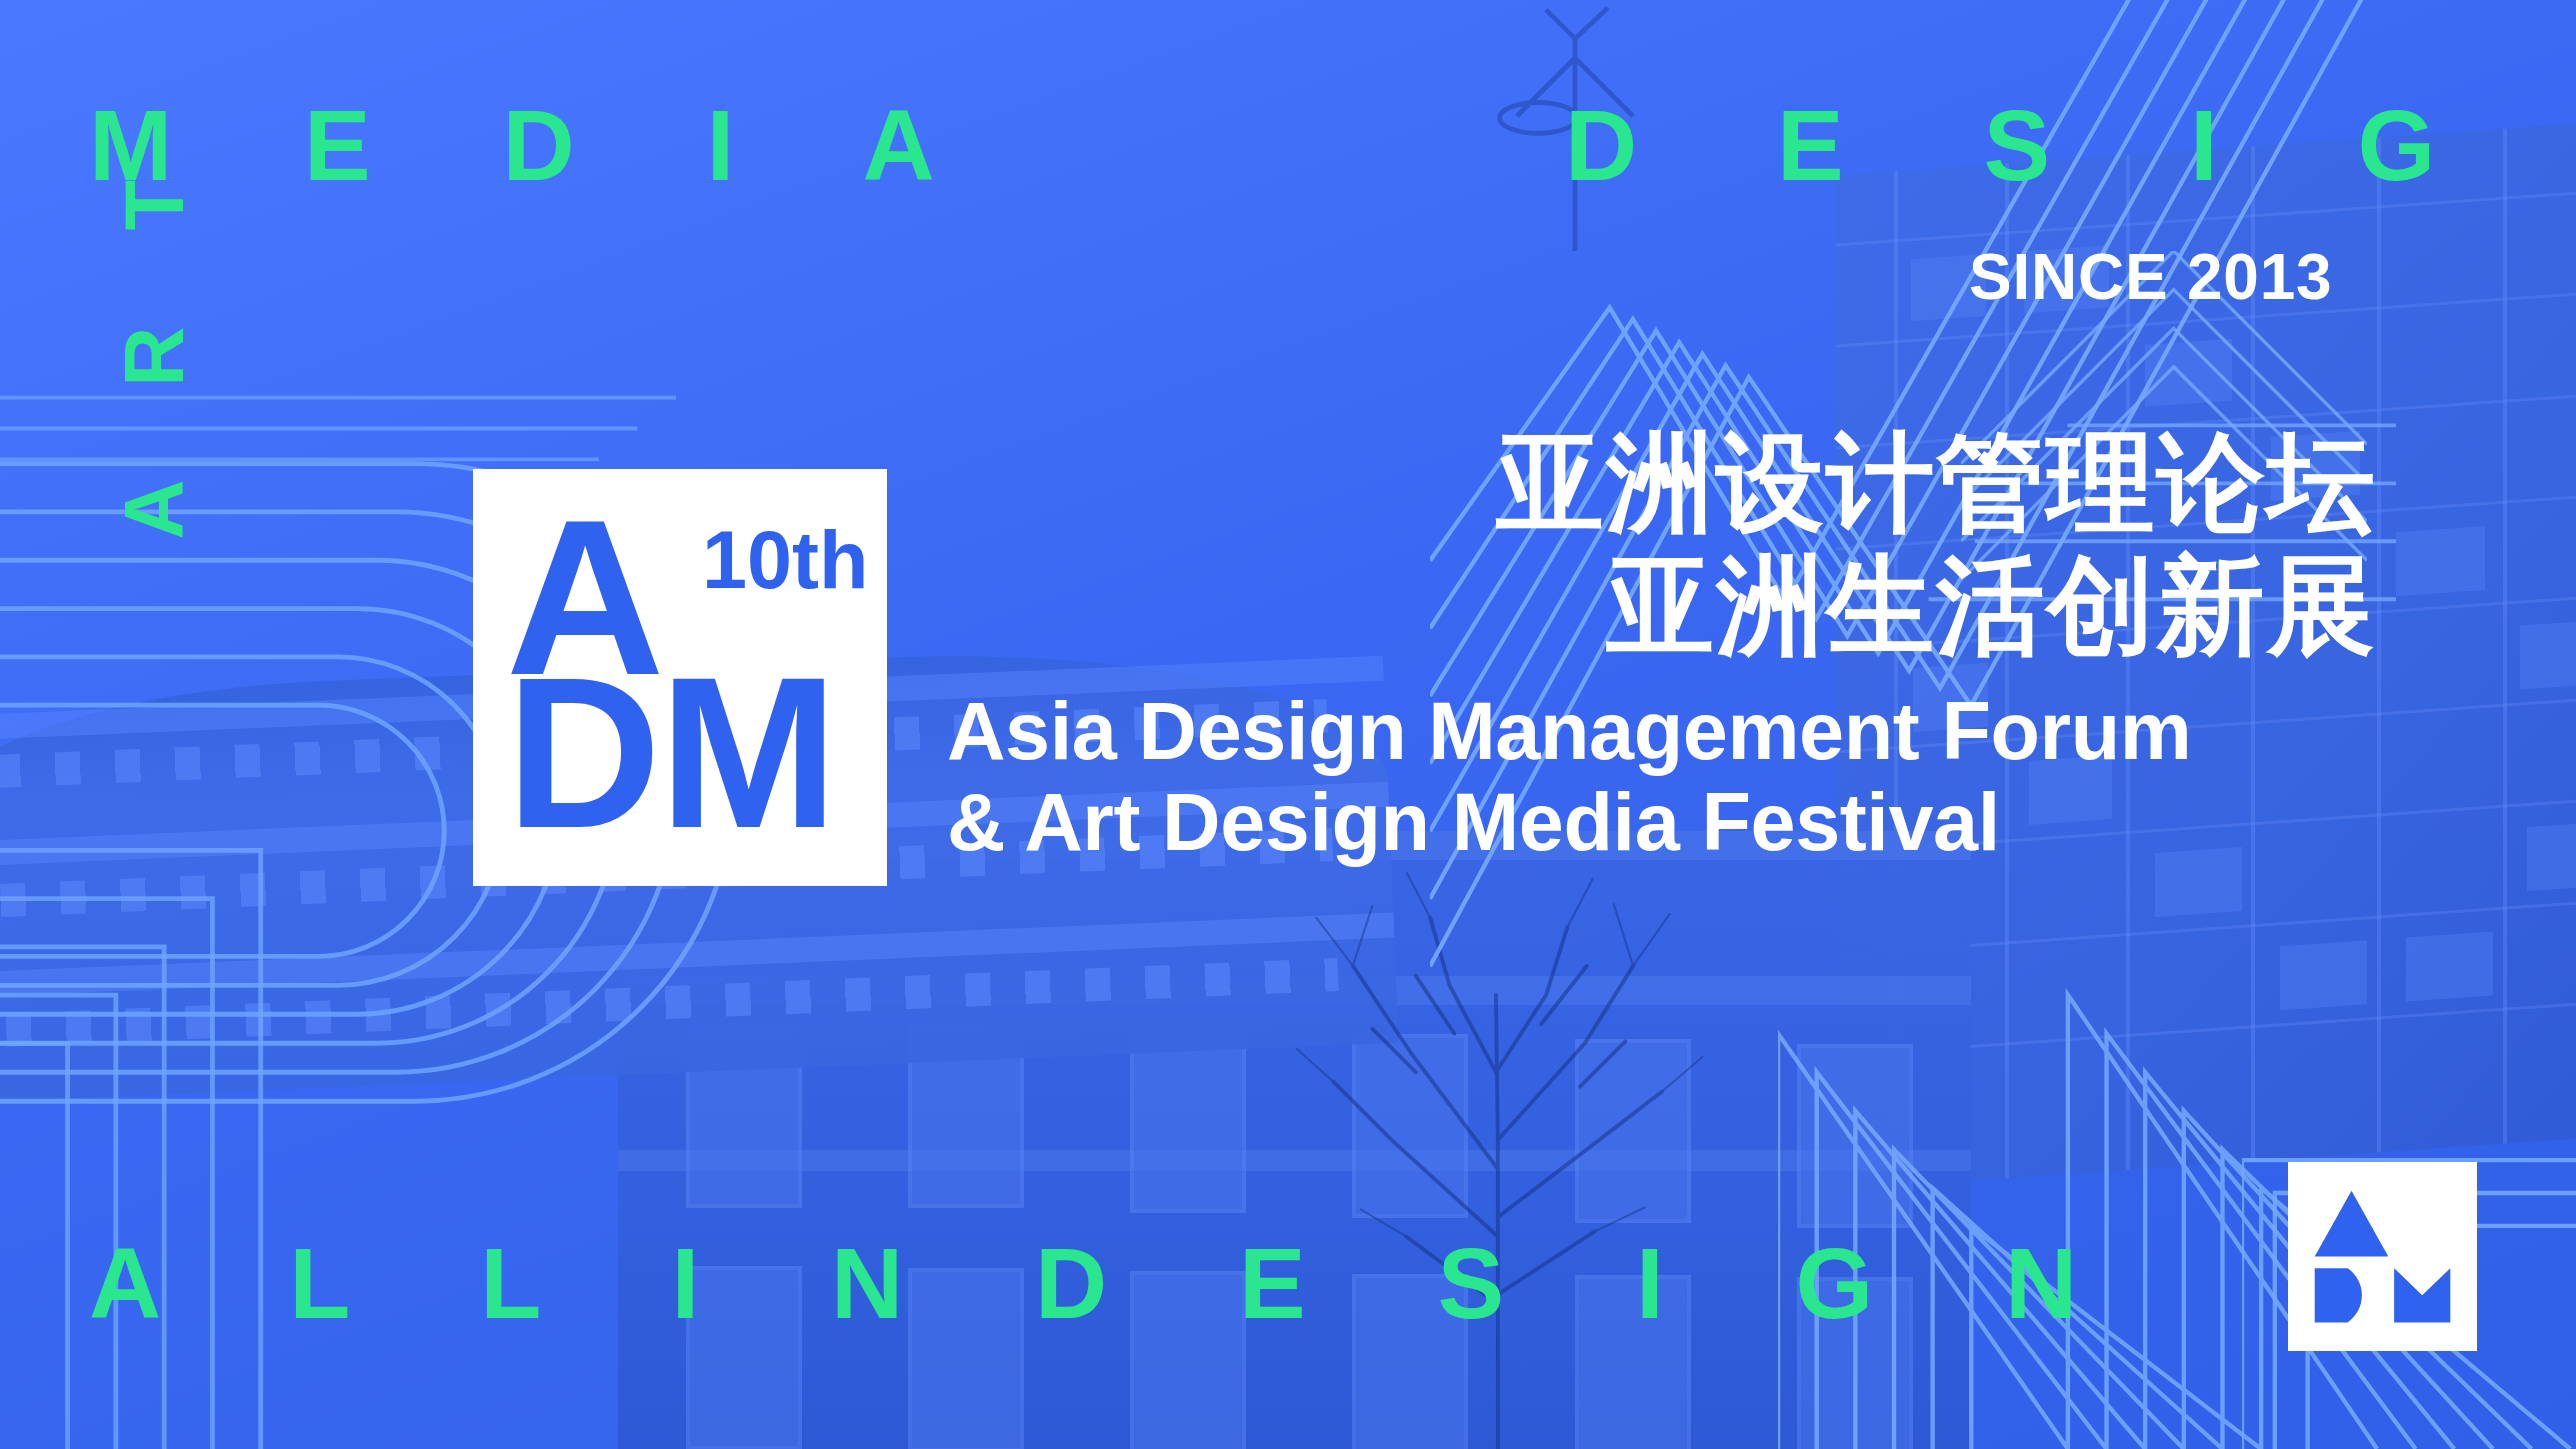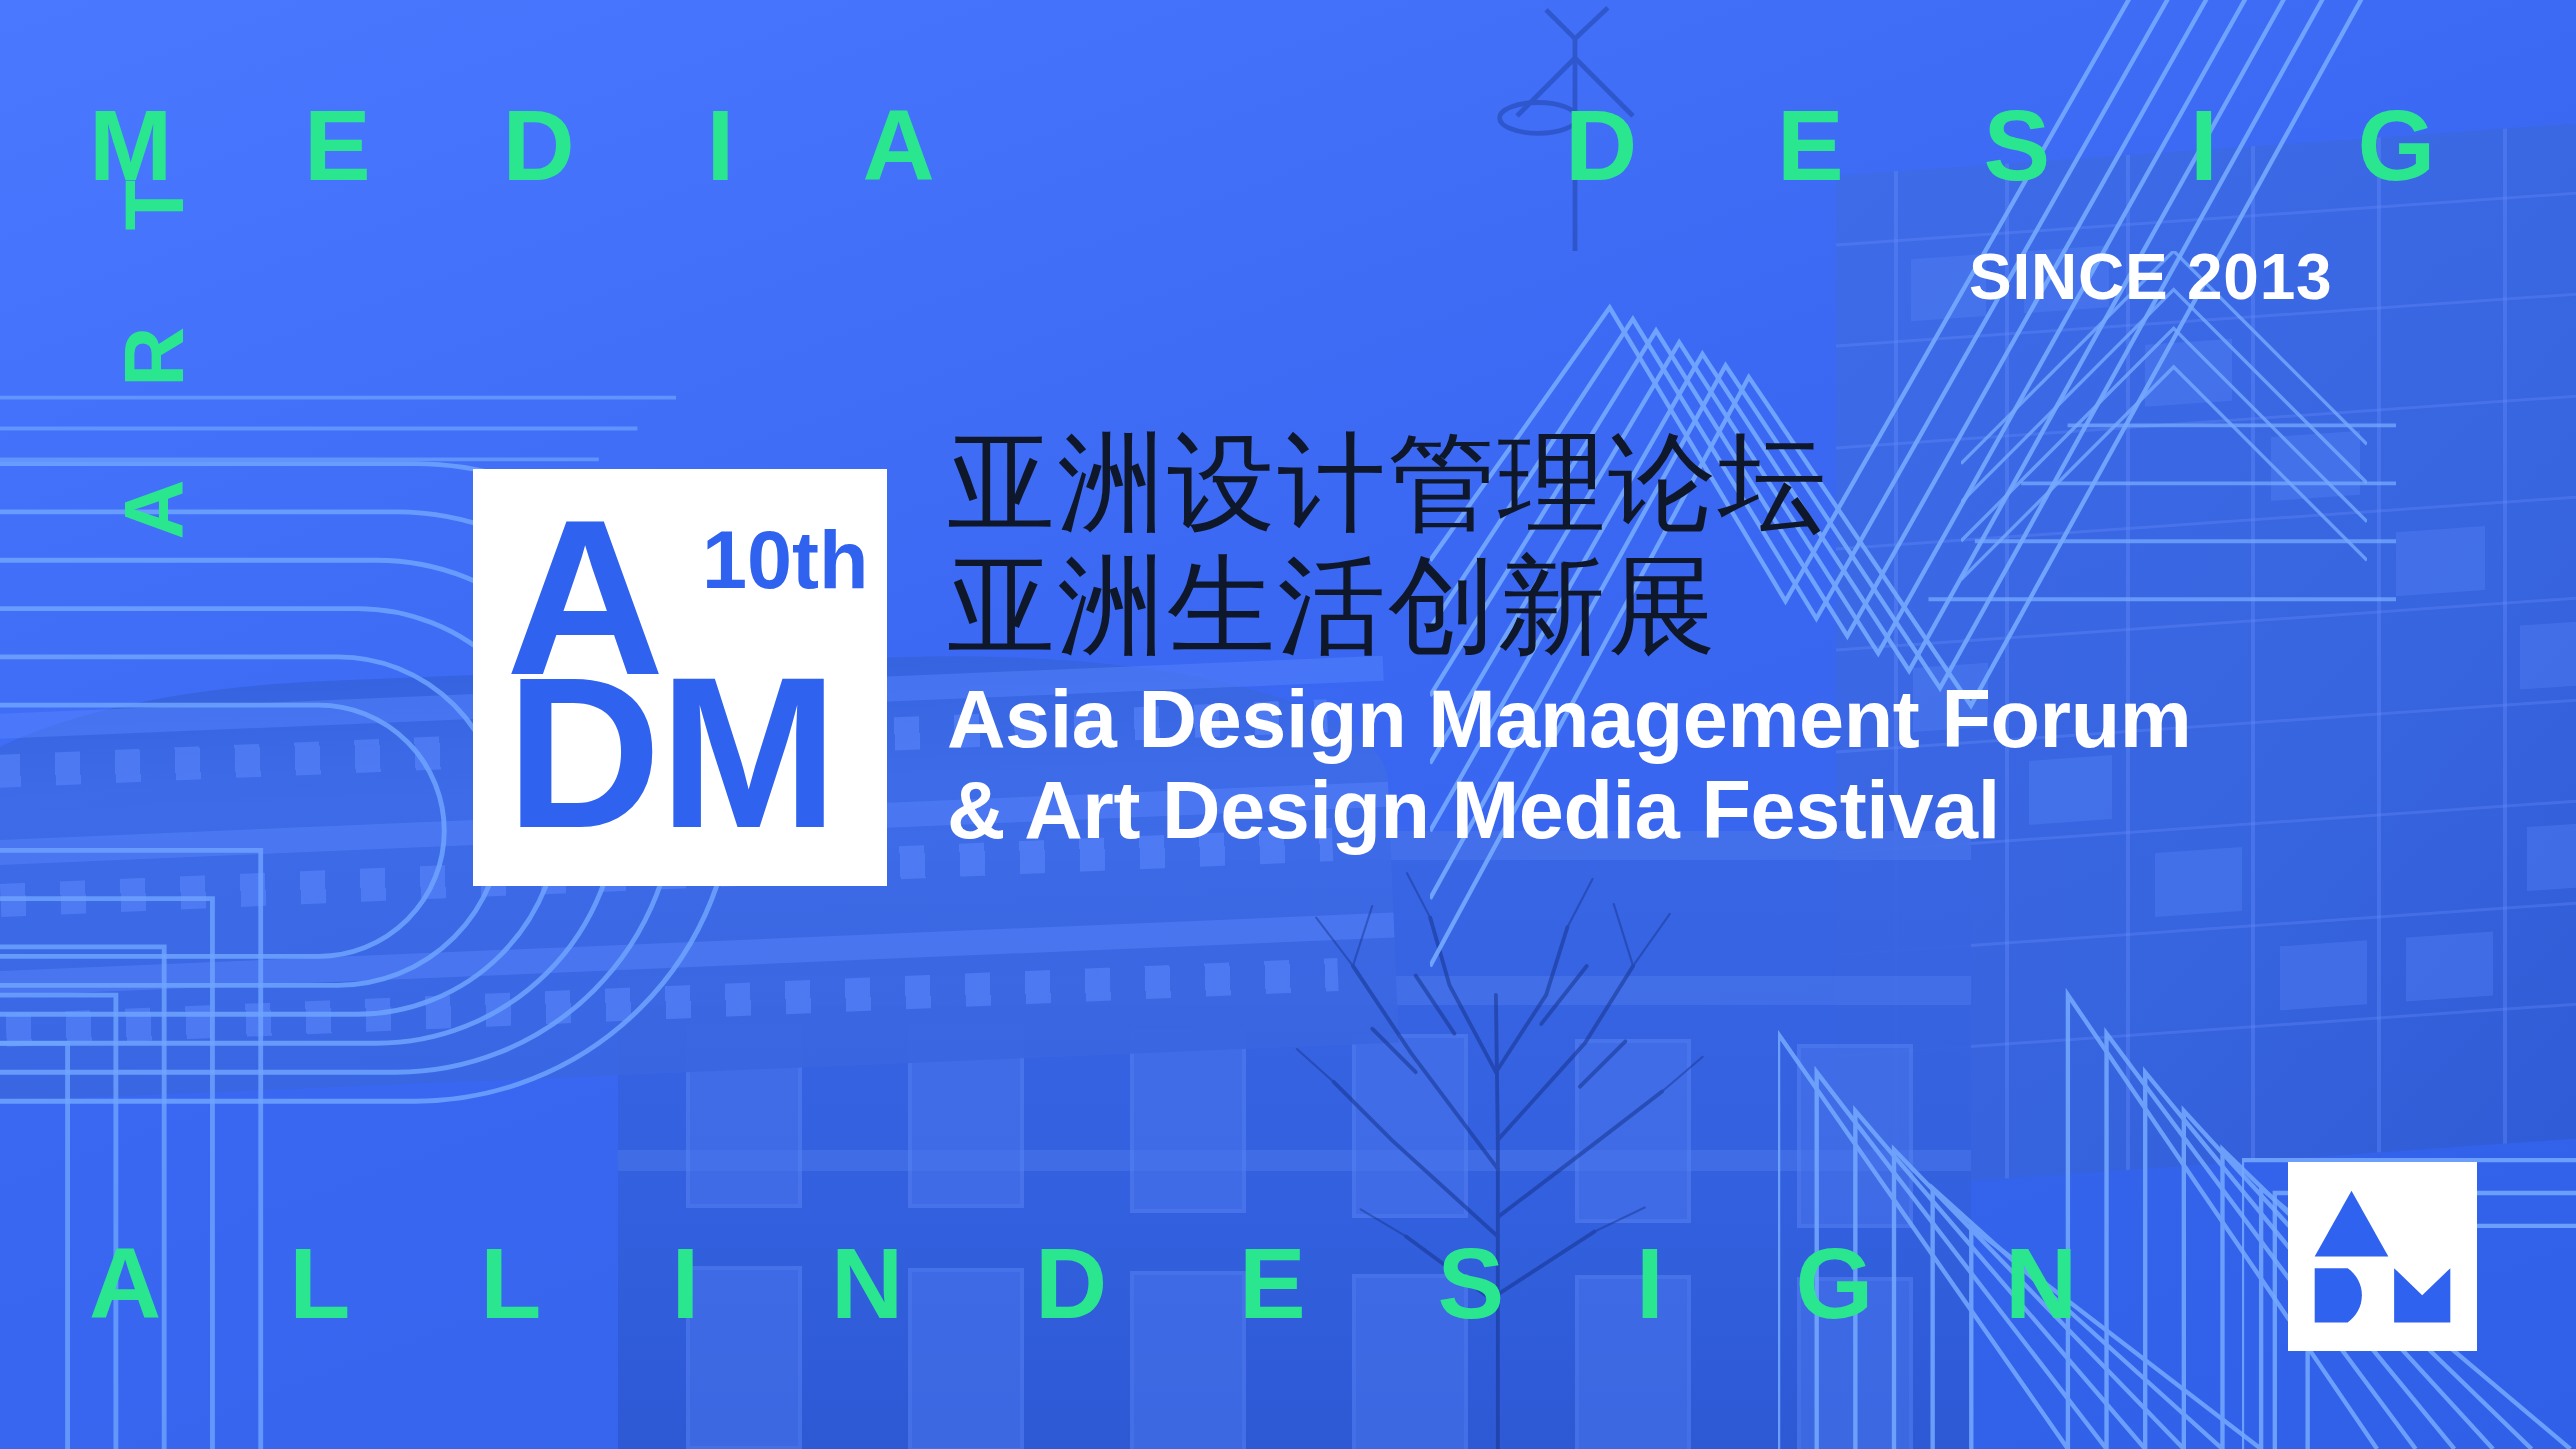--- a/index.html
+++ b/index.html
@@ -113,31 +113,32 @@
     font-size:81px;font-weight:700;color:#2f62ee;line-height:1;
   }
   .logo-DM{
     position:absolute;left:13.5px;top:162px;
     font-size:215px;font-weight:700;color:#2f62ee;line-height:1;letter-spacing:-.01em;margin-left:6px;
   }
 
   
   .titles{position:absolute;left:947px;top:423px;width:1430px;}
   .cn{
-    color:#0f172a;font-weight:400;
+    color:#ffffff;font-weight:700;
     font-size:108px;line-height:1.12;letter-spacing:.02em;
     white-space:nowrap;
+    text-align:right;
   }
   .en{
     color:#ffffff;font-weight:700;
     font-size:81px;line-height:1.12;letter-spacing:-.005em;
     white-space:nowrap;
   }
   #cn2{margin-top:1.9px;}
-  #en1{margin-top:7px;}
+  #en1{margin-top:19px;}
 
   
   .mark{
     position:absolute;left:2288px;top:1162px;
     width:189px;height:189px;background:#ffffff;
   }
   .mark svg{position:absolute;left:17.4px;top:17.4px;width:155px;height:155px;}
 </style>
 </head>
 <body>

